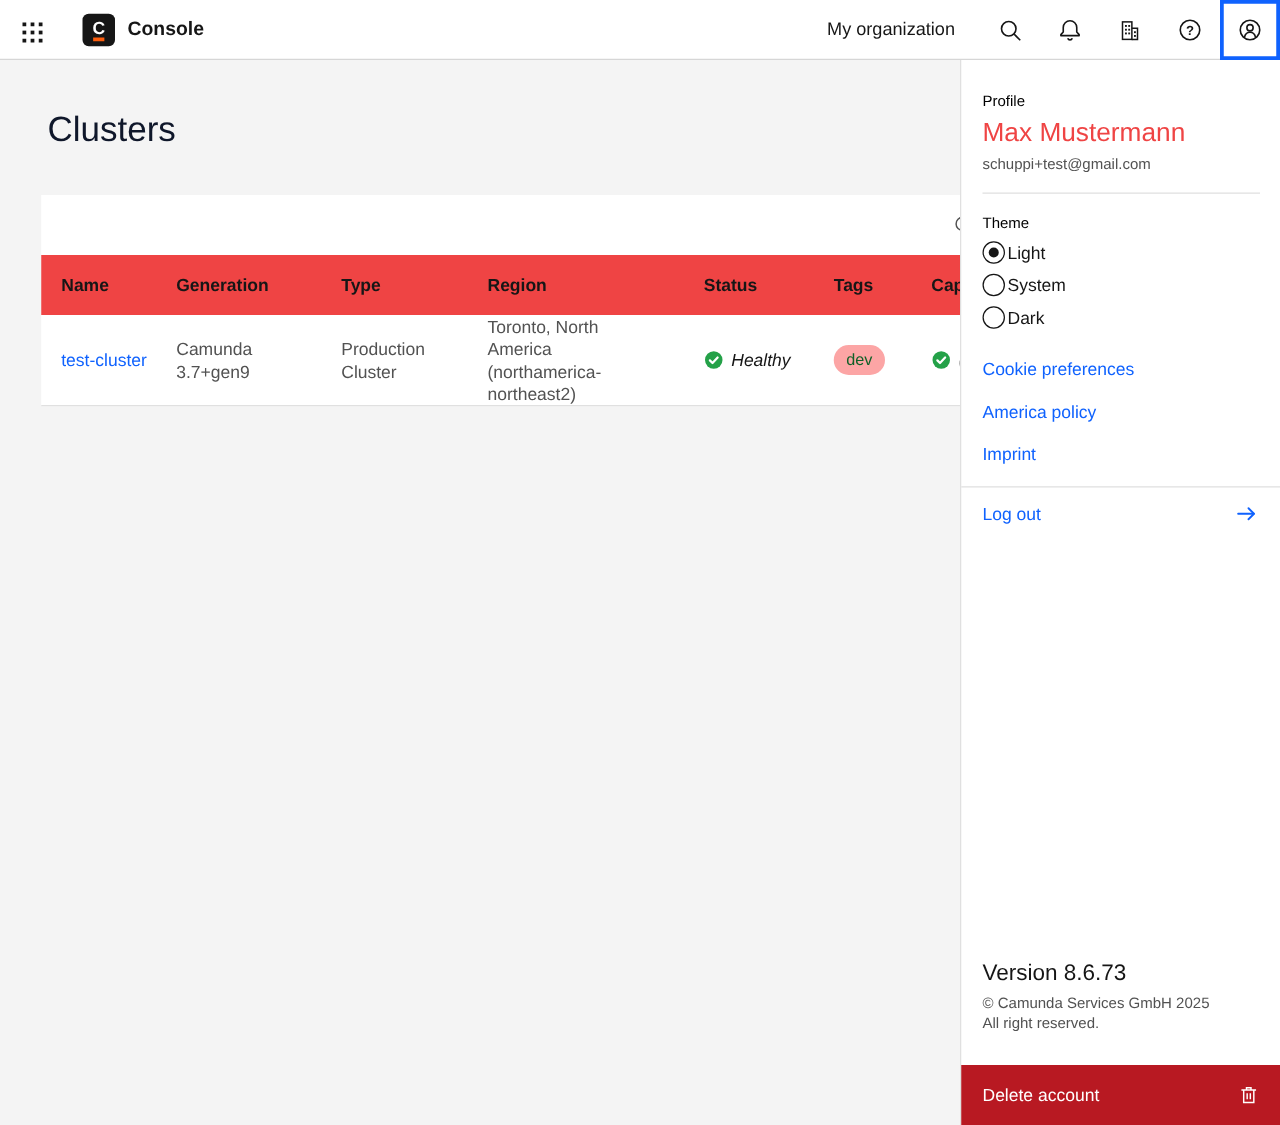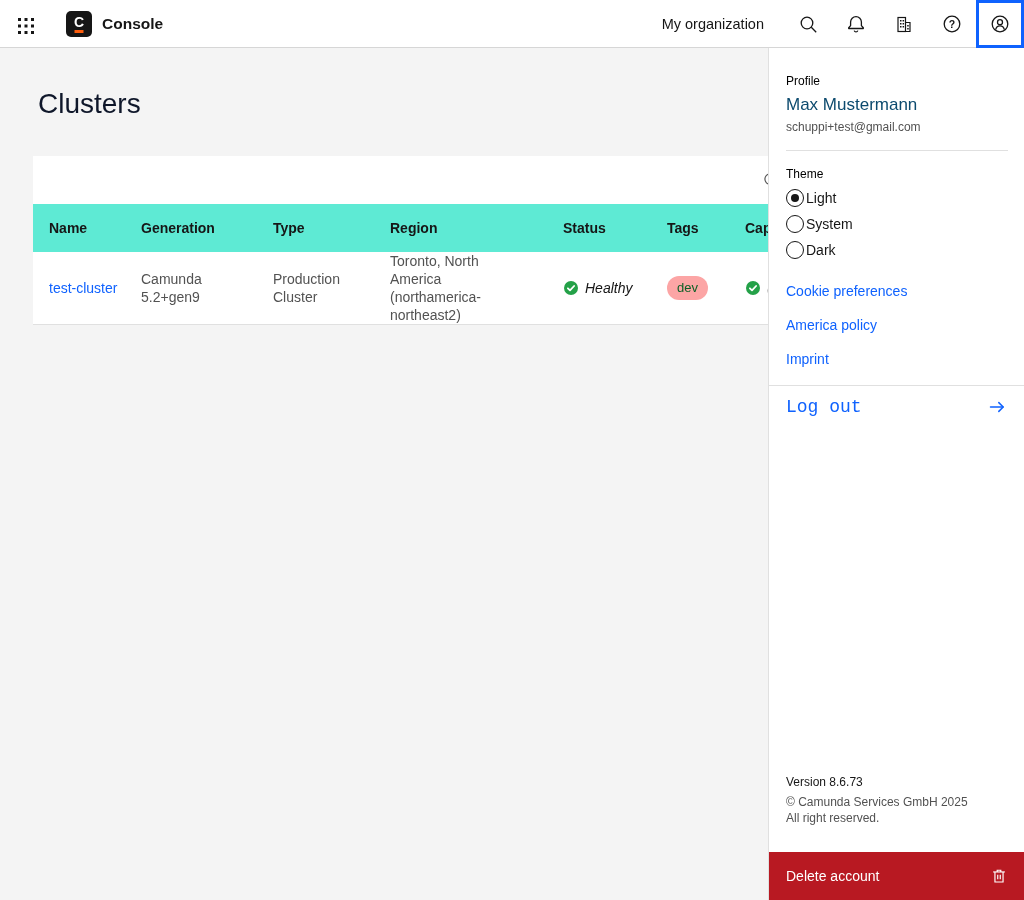--- a/index.html
+++ b/index.html
@@ -22,56 +22,56 @@
   .hdr-spacer { flex:1; }
   .org-label { font-size:14.5px; color:#161616; margin-right:20px; white-space:nowrap; }
 
   
   .main { position:absolute; top:48px; left:0; right:0; bottom:0; background:#f4f4f4; }
   .page-title { position:absolute; top:40px; left:38px; font-size:28px; font-weight:400; color:#0f172a; }
 
   .table-card { position:absolute; top:108px; left:33px; width:958px; }
   .toolbar { height:48px; background:#fff; position:relative; }
   .toolbar-search { position:absolute; left:729px; top:15px; width:18px; height:18px; cursor:pointer; }
-  .thead { display:flex; align-items:center; height:48px; background:#5eead4; }
+  .thead { display:flex; align-items:center; height:48px; background:#ef4444; }
   .th { font-size:14px; font-weight:700; color:#161616; padding-left:16px; }
   .trow { display:flex; align-items:center; min-height:72px; background:#fff; border-bottom:1px solid #e0e0e0; }
   .td { font-size:14px; line-height:18px; color:#525252; padding-left:16px; }
   .col-name{width:92px;} .col-gen{width:132px;} .col-type{width:117px;}
   .col-region{width:173px; padding-right:40px;} .col-status{width:104px;}
   .col-tags{width:78px;} .col-cap{flex:1;}
   .cell-flex { display:flex; align-items:center; gap:6px;font-style:italic; }
   .name-link { color:#0f62fe; text-decoration:none; cursor:pointer; }
   .status-text { color:#161616; }
   .tag { display:inline-block; background:#fca5a5; color:#0e6027; font-size:13px;
          padding:3px 10px; border-radius:12px; cursor:default; }
 
   
   .panel { position:absolute; top:48px; right:0; bottom:0; width:256px; background:#fff;
            border-left:1px solid #e0e0e0; z-index:100; display:flex; flex-direction:column; }
   .panel-pad { padding-left:17px; padding-right:16px; }
   .section-label { font-size:12px; color:#000000; }
-  .profile-name { font-size:17px; color:#0c4a6e; margin-top:7px; }
+  .profile-name { font-size:21px; color:#ef4444; margin-top:7px; }
   .profile-email { font-size:12px; color:#525252; margin-top:5px; }
   .panel-divider { border-top:1px solid #e0e0e0; margin:16px 16px 0 17px; }
   .theme-label { margin-top:16px; }
   .radio-row { display:flex; align-items:center; gap:2px; margin-top:8px; height:18px; cursor:pointer; }
   .radio-row:first-of-type { margin-top:12px; }
   .radio { width:18px; height:18px; border:1.3px solid #161616; border-radius:50%;
            display:inline-flex; align-items:center; justify-content:center; flex:0 0 18px; }
   .radio.selected::after { content:""; width:8px; height:8px; border-radius:50%; background:#161616; }
   .radio-label { font-size:14px; color:#161616; }
   .links { margin-top:24px; }
   .link { display:block; color:#0f62fe; font-size:14px; margin-bottom:18px; cursor:pointer; text-decoration:none; }
   .logout-row { border-top:1px solid #e0e0e0; display:flex; align-items:center;
                 justify-content:space-between; padding:11px 17px 12px 17px; cursor:pointer; }
-  .logout-label { color:#0f62fe; font-size:18px;font-family:Liberation Mono, monospace; }
+  .logout-label { color:#0f62fe; font-size:14px; }
   .panel-spacer { flex:1; }
   .version-block { margin-bottom:26px; }
-  .version { font-size:12px; color:#161616; }
+  .version { font-size:18px; color:#161616; }
   .copyright { font-size:12px; color:#525252; margin-top:5px; line-height:16px; }
   .delete-btn { height:48px; background:#b81922; display:flex; align-items:center;
                 justify-content:space-between; padding:0 16px 0 17px; cursor:pointer; border:none; width:100%; }
   .delete-label { color:#fff; font-size:14px; }
   .icon16 { width:16px; height:16px; display:inline-block; flex:0 0 16px; }
 </style>
 </head>
 <body>
 
 <div class="stage">
@@ -172,21 +172,21 @@
         <div class="th col-type">Type</div>
         <div class="th col-region">Region</div>
         <div class="th col-status">Status</div>
         <div class="th col-tags">Tags</div>
         <div class="th col-cap">Capabilities</div>
       </div>
       <div class="trow">
         <div class="td col-name">
           <a class="name-link">test-cluster</a>
         </div>
-        <div class="td col-gen">Camunda 5.2+gen9</div>
+        <div class="td col-gen">Camunda 3.7+gen9</div>
         <div class="td col-type">Production Cluster</div>
         <div class="td col-region">Toronto, North America (northamerica-northeast2)</div>
         <div class="td col-status">
           <span class="cell-flex">
             <span class="icon16">
               <svg viewBox="0 0 16 16" width="16" height="16">
                   <circle cx="8" cy="8" r="7" fill="#24a148"></circle>
               <path d="M4.9 8.3 l2.1 2.1 4.1-4.4" stroke="#fff" stroke-width="1.8" fill="none" stroke-linecap="round" stroke-linejoin="round"></path>
                 </svg>
             </span>

